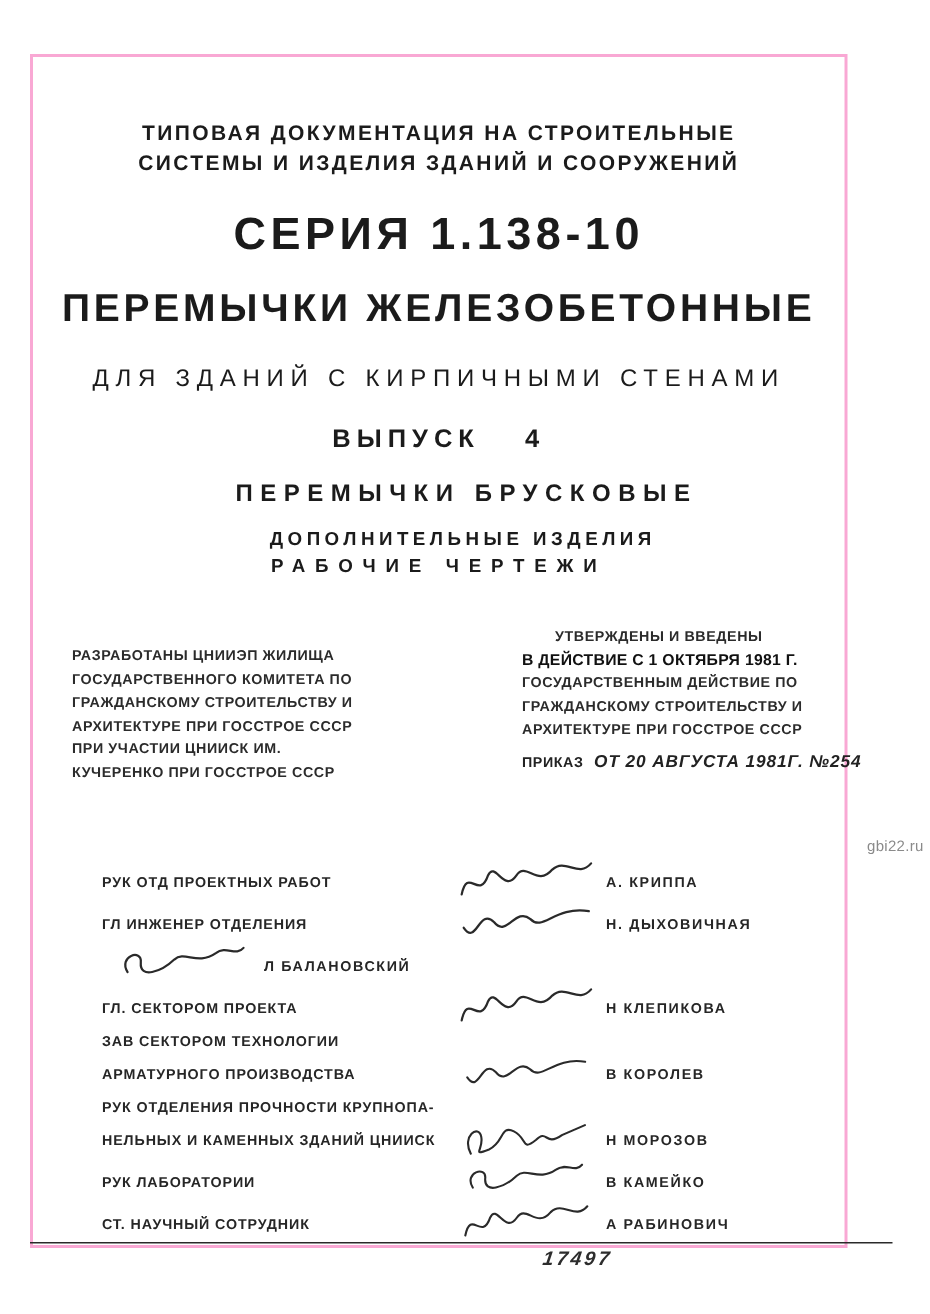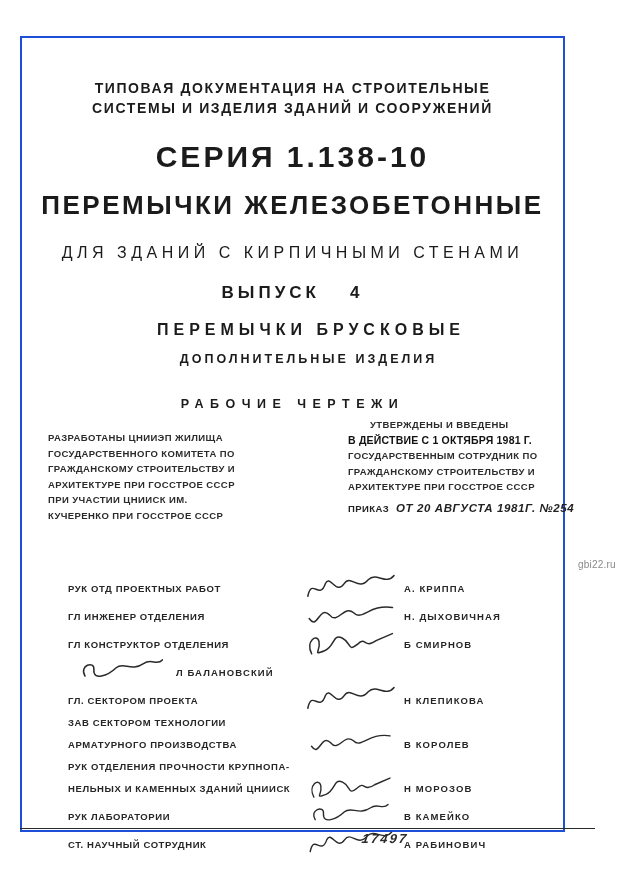--- a/index.html
+++ b/index.html
@@ -1,19 +1,19 @@
 <!DOCTYPE html>
 <html><head>
 <meta charset="utf-8">
 <style>
   html,body{margin:0;padding:0;background:#fdfdfd;}
   .page{position:relative;width:620px;height:876px;background:#ffffff;overflow:hidden;
         font-family:"Liberation Sans","DejaVu Sans",sans-serif;color:#1b1b1b;}
   .frame{position:absolute;left:20px;top:36px;width:541px;height:792px;
-         border:2px solid #1d4ed8;}
+         border:2px solid #f9a8d4;}
   .abs{position:absolute;}
   .ctr{left:0;right:0;text-align:center;}
   .hdr{font-size:14px;font-weight:700;letter-spacing:1.6px;line-height:20px;}
   .series{font-size:30px;font-weight:700;letter-spacing:3px;}
   .title{font-size:26px;font-weight:700;letter-spacing:2.5px;}
   .subtitle{font-size:16px;font-weight:400;letter-spacing:4.5px;}
   .issue{font-size:17px;font-weight:700;letter-spacing:4px;}
   .issue .num{margin-left:30px;}
   .sec-title{font-size:16px;font-weight:700;letter-spacing:5px;}
   .sec-sub{font-size:12.5px;font-weight:700;letter-spacing:3px;}
@@ -56,35 +56,35 @@
     <div class="abs ctr subtitle" style="top:206px;">ДЛЯ ЗДАНИЙ С КИРПИЧНЫМИ СТЕНАМИ</div>
 
     <div class="abs ctr issue" style="top:245px;">
       <span>ВЫПУСК</span><span class="num">4</span>
     </div>
 
     <div class="abs ctr sec-title" style="top:283px;margin-left:37px;">ПЕРЕМЫЧКИ БРУСКОВЫЕ</div>
 
     <div class="abs ctr sec-sub" style="top:314px;padding-left:32px;">ДОПОЛНИТЕЛЬНЫЕ ИЗДЕЛИЯ</div>
 
-    <div class="abs ctr sec-draw" style="top:359px;">РАБОЧИЕ ЧЕРТЕЖИ</div>
+    <div class="abs ctr sec-draw" style="top:332px;">РАБОЧИЕ ЧЕРТЕЖИ</div>
 
     <div class="abs blk" style="left:26px;top:392px;width:200px;" id="developed-lines">
         <div class="line">РАЗРАБОТАНЫ ЦНИИЭП ЖИЛИЩА</div>
         <div class="line">ГОСУДАРСТВЕННОГО КОМИТЕТА ПО</div>
         <div class="line">ГРАЖДАНСКОМУ СТРОИТЕЛЬСТВУ И</div>
         <div class="line">АРХИТЕКТУРЕ ПРИ ГОССТРОЕ СССР</div>
         <div class="line">ПРИ УЧАСТИИ ЦНИИСК ИМ.</div>
         <div class="line">КУЧЕРЕНКО ПРИ ГОССТРОЕ СССР</div>
       </div>
 
     <div class="abs blk" style="left:326px;top:379px;width:212px;" id="approved-lines">
         <div class="line">УТВЕРЖДЕНЫ И ВВЕДЕНЫ</div>
         <div class="line strong">В ДЕЙСТВИЕ С 1 ОКТЯБРЯ 1981 Г.</div>
-        <div class="line">ГОСУДАРСТВЕННЫМ СОТРУДНИК ПО</div>
+        <div class="line">ГОСУДАРСТВЕННЫМ ДЕЙСТВИЕ ПО</div>
         <div class="line">ГРАЖДАНСКОМУ СТРОИТЕЛЬСТВУ И</div>
         <div class="line">АРХИТЕКТУРЕ ПРИ ГОССТРОЕ СССР</div>
       </div>
 
     <div class="abs order" style="left:326px;top:464px;">
       <span>ПРИКАЗ</span>
       <span class="hand">ОТ 20 АВГУСТА 1981Г. №254</span>
     </div>
 
     <div class="signs" id="sign-rows">
@@ -102,31 +102,20 @@
         <div class="srow">
           <div class="role">
             <div class="line">ГЛ ИНЖЕНЕР ОТДЕЛЕНИЯ</div>
           </div>
           <div class="sigcell">
             <svg viewBox="0 0 100 30" width="104" height="28">
               <path d="M6 16 C14 30 18 2 28 14 C36 26 44 4 54 14 C62 24 72 6 96 12" fill="none" stroke="#2a2a2a" stroke-width="1.6" stroke-linecap="round"></path>
             </svg>
           </div>
           <div class="name">Н. ДЫХОВИЧНАЯ</div>
-        </div>
-        <div class="srow">
-          <div class="role">
-            <div class="line">ГЛ КОНСТРУКТОР ОТДЕЛЕНИЯ</div>
-          </div>
-          <div class="sigcell">
-            <svg viewBox="0 0 100 30" width="104" height="28">
-              <path d="M8 24 C2 10 16 2 17 12 C18 22 8 26 22 22 C34 18 32 4 42 10 C52 16 46 26 58 18 C68 10 64 24 78 16 L96 10" fill="none" stroke="#2a2a2a" stroke-width="1.6" stroke-linecap="round"></path>
-            </svg>
-          </div>
-          <div class="name">Б СМИРНОВ</div>
         </div>
         <div class="srow">
           <div class="sigcell">
             <svg viewBox="0 0 100 30" width="104" height="28">
               <path d="M10 18 C4 6 22 2 20 12 C18 24 34 20 44 12 C52 6 60 18 74 10 C82 5 88 14 94 8" fill="none" stroke="#2a2a2a" stroke-width="1.6" stroke-linecap="round"></path>
             </svg>
           </div>
           <div class="name">Л БАЛАНОВСКИЙ</div>
         </div>
         <div class="srow">

